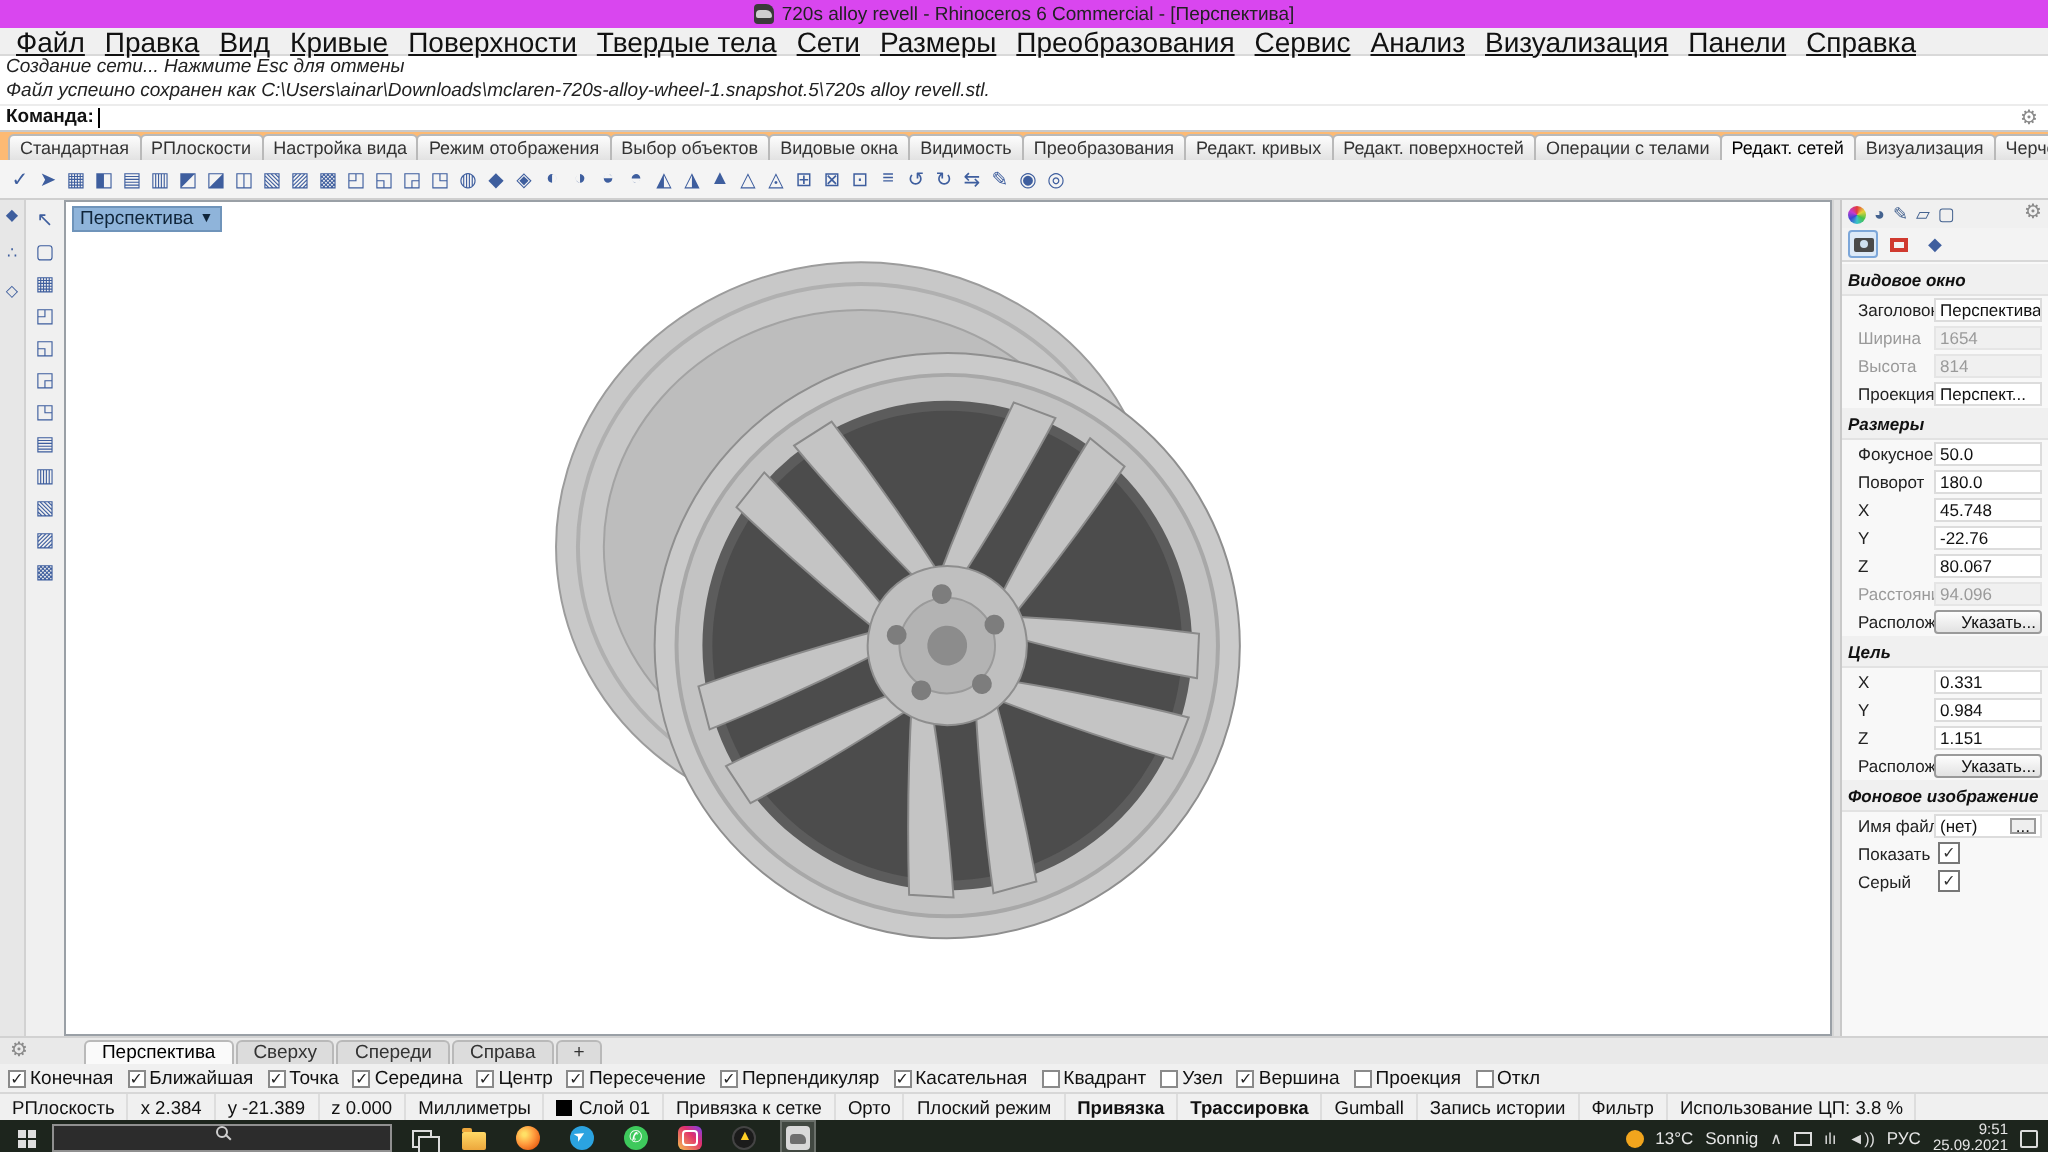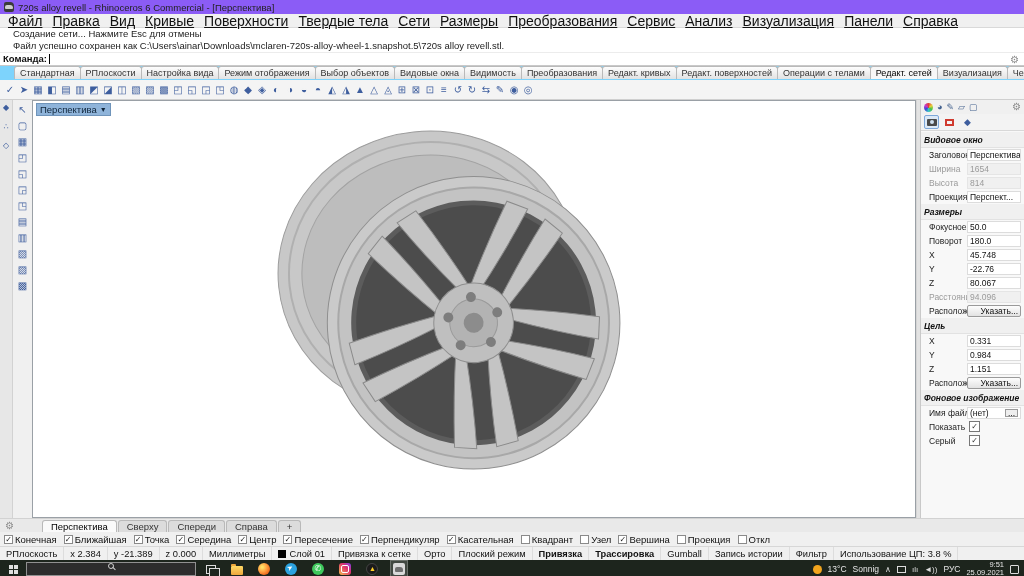--- a/index.html
+++ b/index.html
@@ -1,37 +1,37 @@
 <!DOCTYPE html>
 <html><head>
 <meta charset="utf-8">
 <style>
   * { box-sizing: border-box; margin: 0; padding: 0; }
   html, body { width: 1024px; height: 576px; overflow: hidden; }
   body { font-family: "Liberation Sans", sans-serif; font-size: 10px; background: #f0f0f0; color: #111; }
 
   
-  .titlebar { height: 14px; display: flex; align-items: center; gap: 4px; padding: 0 4px; background: #8b5cf6; }
+  .titlebar { height: 14px; display: flex; align-items: center; gap: 4px; padding: 0 4px; background: #d946ef; justify-content: center; }
   .rhino-logo { width: 10px; height: 10px; background: #3a3a3a; border-radius: 2px 4px 2px 2px; position: relative; flex: 0 0 auto; }
   .rhino-logo::after { content: ""; position: absolute; left: 1px; top: 3px; width: 8px; height: 4px; background: #cfcfcf; border-radius: 2px 3px 1px 1px; }
   .title-text { font-size: 9.5px; color: #222; white-space: nowrap; }
 
   
   .menubar { height: 13px; display: flex; align-items: center; padding-left: 3px; background: #f0f0f0; }
   .menu-item { padding: 0 5px; font-size: 14px; cursor: default; text-decoration: underline; }
 
   
   .cmdarea { background: #fff; border-top: 1px solid #d9d9d9; border-bottom: 1px solid #c9c9c9; }
-  .cmd-line { height: 12px; line-height: 12px; padding-left: 13px; font-size: 9.5px; color: #222; white-space: nowrap; overflow: hidden; }
+  .cmd-line { height: 12px; line-height: 12px; padding-left: 3px; font-size: 9.5px; color: #222; white-space: nowrap; overflow: hidden; font-style: italic; }
   .cmd-prompt { height: 13px; line-height: 12px; padding-left: 3px; background: #fff; border-top: 1px solid #ececec; display: flex; align-items: center; }
   .cmd-prompt .plabel-b { font-weight: bold; font-size: 9.5px; }
   .caret { width: 1px; height: 10px; background: #000; margin-left: 2px; }
 
   
-  .ribbon-tabs { height: 14px; display: flex; align-items: flex-start; padding-left: 14px; background: #7dd3fc; }
+  .ribbon-tabs { height: 14px; display: flex; align-items: center; padding-left: 4px; background: #fdba74; }
   .rtab { padding: 1px 5px; font-size: 9px; white-space: nowrap; border: 1px solid #b9b9b9; border-bottom: none; border-radius: 3px 3px 0 0; background: linear-gradient(#fdfdfd, #e2e2e2); margin-right: -1px; color: #333; }
   .rtab.active { background: #f7f7f7; position: relative; z-index: 2; color: #000; }
   .gear { color: #8a8a8a; font-size: 10px; line-height: 10px; }
 
   
   .ribbon-icons { height: 20px; background: #f4f4f4; border-bottom: 1px solid #cfcfcf; display: flex; align-items: center; padding-left: 3px; }
   .tool { width: 14px; height: 16px; display: flex; align-items: center; justify-content: center; font-size: 10px; color: #3e5e9e; }
 
   
   .main { display: flex; height: 418px; }

